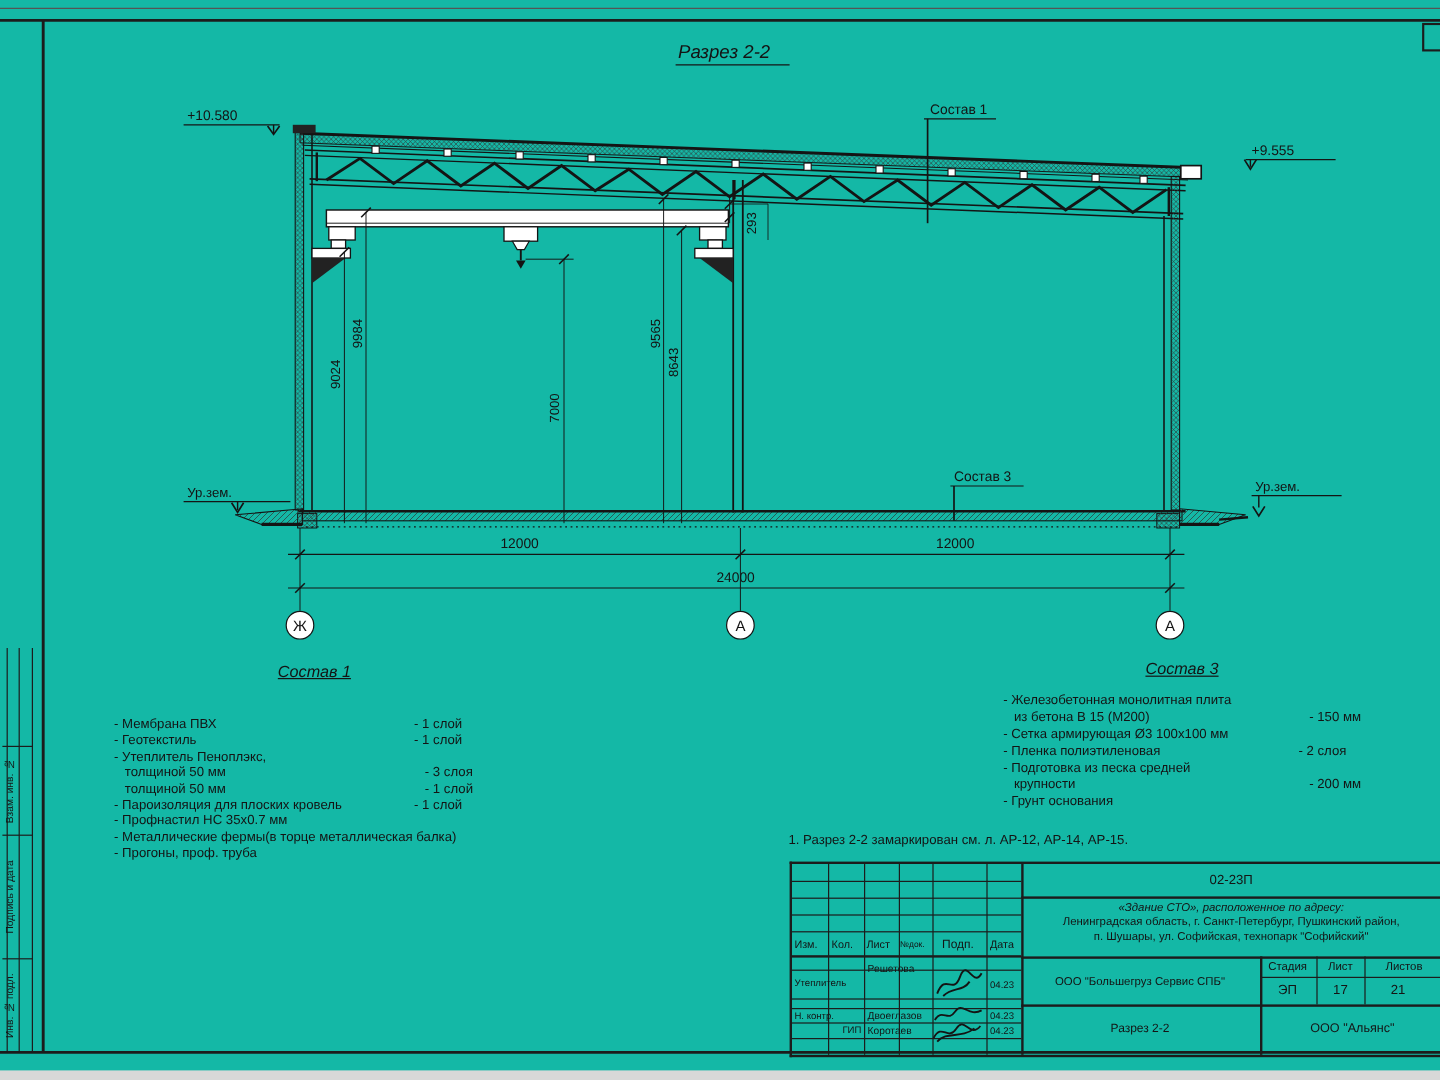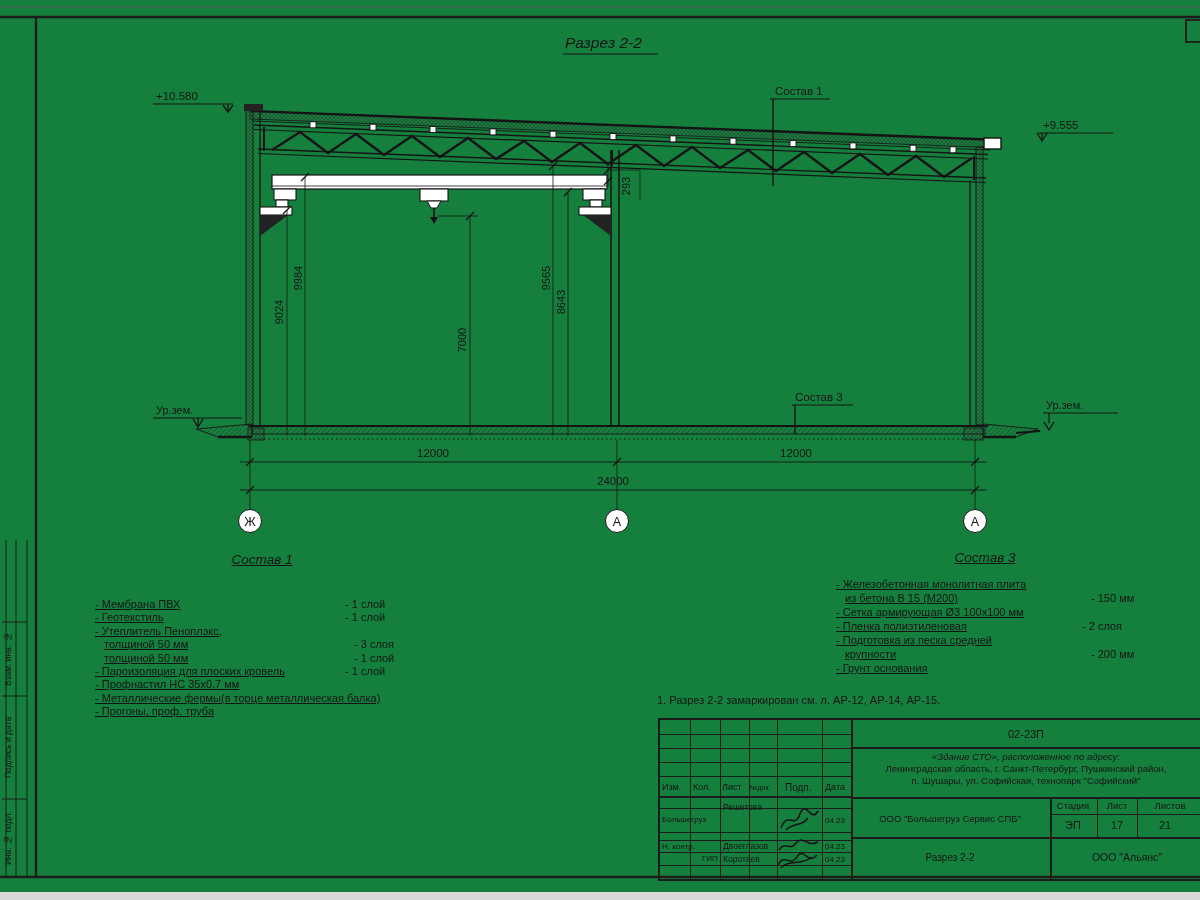--- a/index.html
+++ b/index.html
@@ -1,24 +1,24 @@
 <!DOCTYPE html>
 <html><head>
 <meta charset="utf-8">
 <style>
   html,body{margin:0;padding:0;background:#fff;}
-  #sheet{position:relative;width:1200px;height:900px;background:#15803d;overflow:hidden;
+  #sheet{position:relative;width:1200px;height:900px;background:#14b8a6;overflow:hidden;
          font-family:"Liberation Sans",sans-serif;color:#141414;}
   .t{position:absolute;white-space:nowrap;color:#141414;}
   .ctr{transform:translateX(-50%);}
   svg text{font-family:"Liberation Sans",sans-serif;fill:#141414;}
   
   .complist{position:absolute;font-size:11px;line-height:13.4px;}
   .comprow{display:flex;}
-  .comprow .nm{display:inline-block;text-decoration:underline;}
+  .comprow .nm{display:inline-block;}
   .comprow.cont .nm{padding-left:9px;}
   .comphead{position:absolute;font-style:italic;font-size:13.5px;text-decoration:underline;}
   
   #tblock{position:absolute;left:658px;top:718px;width:560px;height:159px;border:2px solid #1c1c1c;border-right:none;}
   .hl,.vl{position:absolute;background:#1c1c1c;}
   .hl{height:1px;}
   .vl{width:1px;}
   .hl.th{height:2px;}
   .vl.th{width:2px;}
   .tb{position:absolute;font-size:8.5px;white-space:nowrap;}
@@ -344,21 +344,21 @@
     <div class="hl" style="left:390px;top:94px;width:170px;"></div>
     <div class="hl th" style="left:191px;top:117px;width:369px;"></div>
 
     <div class="tb" style="left:2px;top:62px;font-size:9px;">Изм.</div>
     <div class="tb" style="left:33px;top:62px;font-size:9px;">Кол.</div>
     <div class="tb" style="left:62px;top:62px;font-size:9px;">Лист</div>
     <div class="tb" style="left:90px;top:64px;font-size:7px;">№док.</div>
     <div class="tb" style="left:125px;top:62px;font-size:10px;">Подп.</div>
     <div class="tb" style="left:165px;top:62px;font-size:9px;">Дата</div>
 
-    <div class="tb" style="left:2px;top:95px;font-size:8px;">Большегруз</div>
+    <div class="tb" style="left:2px;top:95px;font-size:8px;">Утеплитель</div>
     <div class="tb" style="left:63px;top:82px;font-size:8.5px;">Решетова</div>
     <div class="tb" style="left:165px;top:96px;font-size:8px;">04.23</div>
     <div class="tb" style="left:2px;top:122px;font-size:8px;">Н. контр.</div>
     <div class="tb" style="left:63px;top:121px;font-size:8.5px;">Двоеглазов</div>
     <div class="tb" style="left:165px;top:122px;font-size:8px;">04.23</div>
     <div class="tb" style="left:2px;top:134px;font-size:8px;margin-left:40px;">ГИП</div>
     <div class="tb" style="left:63px;top:134px;font-size:8.5px;">Коротаев</div>
     <div class="tb" style="left:165px;top:135px;font-size:8px;">04.23</div>
 
     <svg style="position:absolute;left:117px;top:86px;" width="45" height="28" viewBox="0 0 45 28">

